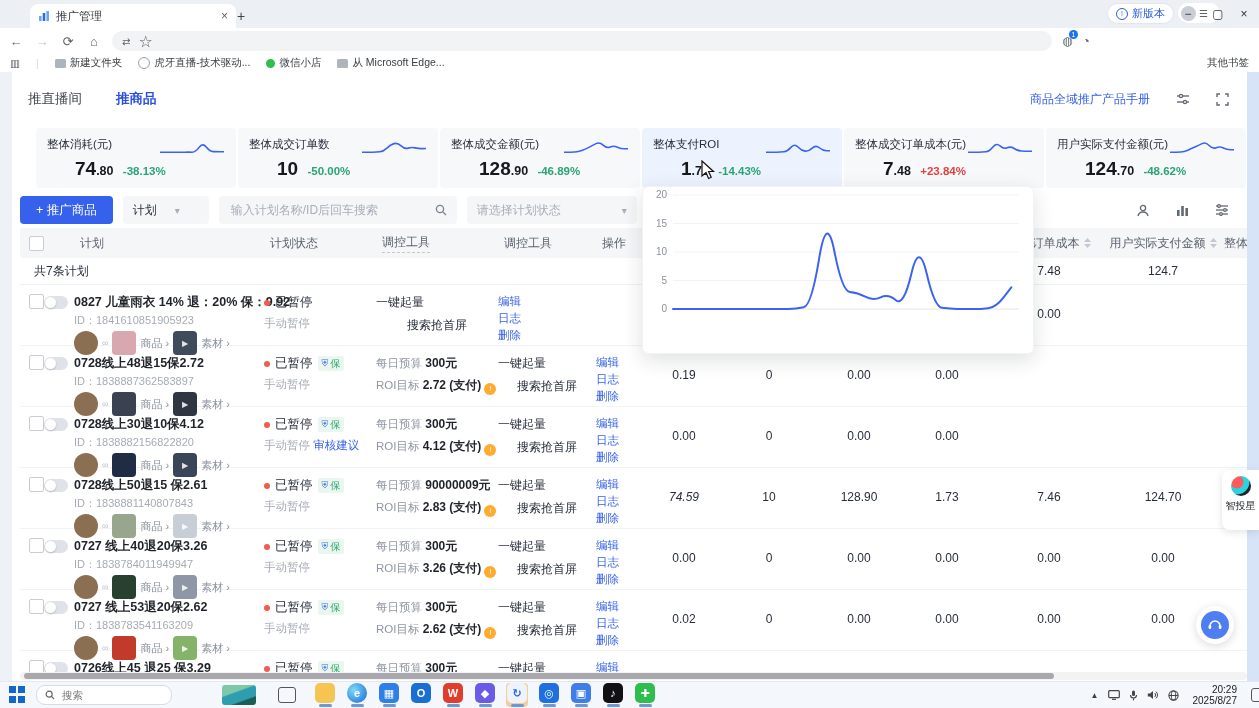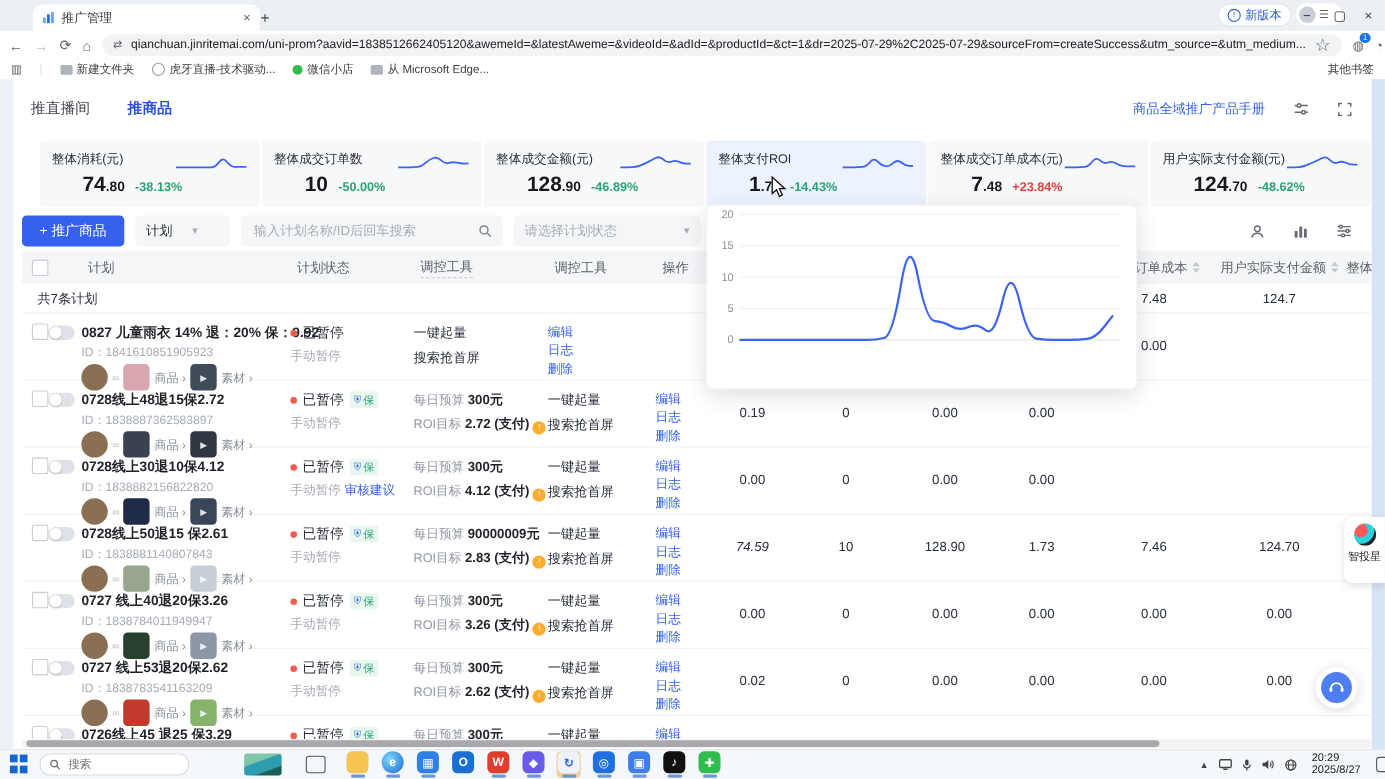--- a/index.html
+++ b/index.html
@@ -89,21 +89,21 @@
   .dot{width:6px;height:6px;border-radius:50%;background:#f25c4c;display:inline-block;}
   .baobadge{display:inline-flex;align-items:center;gap:2px;background:#e9f7ee;border-radius:2px;font-size:10px;color:#2ba471;padding:0 4px;height:15px;}
   .baobadge .sh{color:#3b6fe0;font-size:9px;}
   .ssub{font-size:11.5px;color:#a6abb5;margin-top:5px;}
   .review{color:#3661ec;}
   .setline{font-size:11.5px;color:#9097a3;white-space:nowrap;}
   .setline b{color:#1f2329;font-size:12px;}
   .setline+.setline{margin-top:5px;}
   .coin{display:inline-block;width:12px;height:12px;background:#ffab2e;border-radius:50%;color:#fff;font-size:8px;text-align:center;line-height:12px;margin-left:3px;vertical-align:-2px;}
   .toolline{font-size:12px;color:#272e3b;white-space:nowrap;}
-  .toolline+.toolline{margin-top:6px;}
+  .toolline+.toolline{margin-top:6px;text-align:center;}
   .acts{display:flex;flex-direction:column;gap:2px;font-size:11.5px;color:#3661ec;}
   
   #popup{position:absolute;top:114px;left:642px;width:390px;height:166px;background:#fff;border-radius:6px;
     box-shadow:0 6px 20px rgba(31,35,41,.14);border:1px solid #f2f3f5;}
   #poplabels{position:absolute;left:0;top:140px;width:390px;height:16px;}
   #poplabels span{position:absolute;font-size:9px;color:#8a919c;width:84px;text-align:center;white-space:nowrap;}
   
   #hscroll{position:absolute;top:600px;left:20px;width:1227px;height:8px;background:#f3f3f3;border-radius:4px;}
   #hscroll .thumbbar{position:absolute;left:4px;top:1px;width:1030px;height:6px;background:#a9a9ad;border-radius:3px;}
   
@@ -124,21 +124,21 @@
   #tbsearch input{border:none;outline:none;font-size:10.5px;width:70px;background:transparent;color:#444;font-family:inherit;}
   #widgetimg{width:34px;height:20px;border-radius:3px;margin-left:42px;
     background:linear-gradient(160deg,#7ec8a9 0 35%,#2e9db0 40% 70%,#1b5f54 75% 100%);}
   #taskview{width:16px;height:14px;border:1.5px solid #555;border-radius:3px;position:relative;margin-left:14px;}
   #apps{display:flex;align-items:flex-start;gap:10px;margin-left:10px;}
   .app{width:22px;height:24px;display:flex;flex-direction:column;align-items:center;}
   .app .tile{width:20px;height:20px;border-radius:5px;display:flex;align-items:center;justify-content:center;color:#fff;font-size:11px;font-weight:bold;}
   .app .ul{width:13px;height:2.5px;border-radius:2px;background:#6f97d8;margin-top:1px;}
   .app.activeapp{background:#f3cd9b;border-radius:4px;}
   #tray{margin-left:auto;display:flex;align-items:center;gap:9px;color:#3c4043;font-size:10px;}
-  #clock{text-align:left;font-size:10px;color:#202124;line-height:1.15;margin-left:6px;}
+  #clock{text-align:right;font-size:10px;color:#202124;line-height:1.15;margin-left:6px;}
   #notif{width:14px;height:12px;border:1.4px solid #555;border-radius:3px;margin-left:6px;}
 </style>
 </head>
 <body>
 
 <div id="chrome">
   <div id="tabstrip">
     <div class="tab">
       <svg class="fav" viewBox="0 0 12 12">
           <rect x="1" y="6" width="2.6" height="5" fill="#69a6f5"></rect>
@@ -162,21 +162,20 @@
     <div class="winbtn" style="left:1203px;top:1px;">▢</div>
     <div class="winbtn" style="left:1229px;top:1px;">×</div>
   </div>
   <div id="addrbar">
     <span class="navic">←</span>
     <span class="navic dis">→</span>
     <span class="navic">⟳</span>
     <span class="navic">⌂</span>
     <div id="urlpill">
       <span style="color:#5f6368;font-size:10px;">⇄</span>
-      <span id="urltext">qianchuan.jinritemai.com/uni-prom?aavid=1838512662405120&amp;awemeId=&amp;latestAweme=&amp;videoId=&amp;adId=&amp;productId=&amp;ct=1&amp;dr=2025-07-29%2C2025-07-29&amp;sourceFrom=createSuccess&amp;utm_source=&amp;utm_medium...</span>
       <span style="color:#5f6368;">☆</span>
     </div>
     <span class="extic">◍<span class="bdg">1</span></span>
     <span class="extic">◔</span>
 
   </div>
   <div id="bookmarks">
     <span style="color:#5f6368;">▥</span>
     <span style="color:#dadce0;">|</span>
     <span id="bmlist" style="display:flex;gap:16px;">

